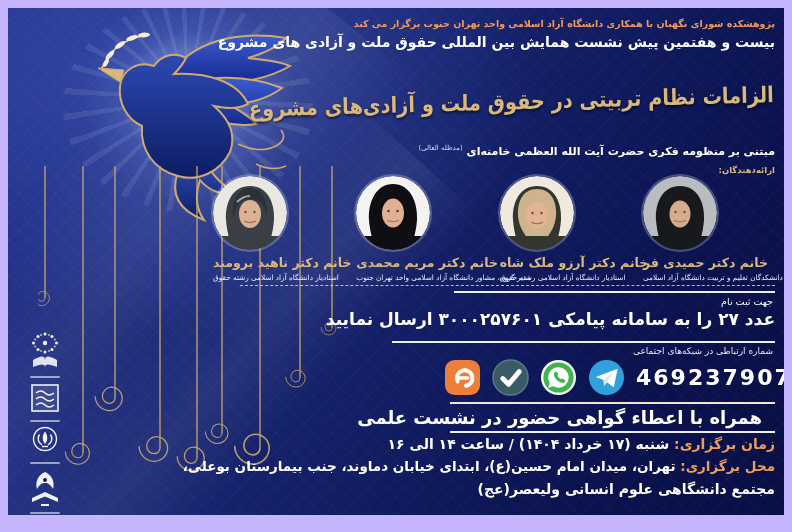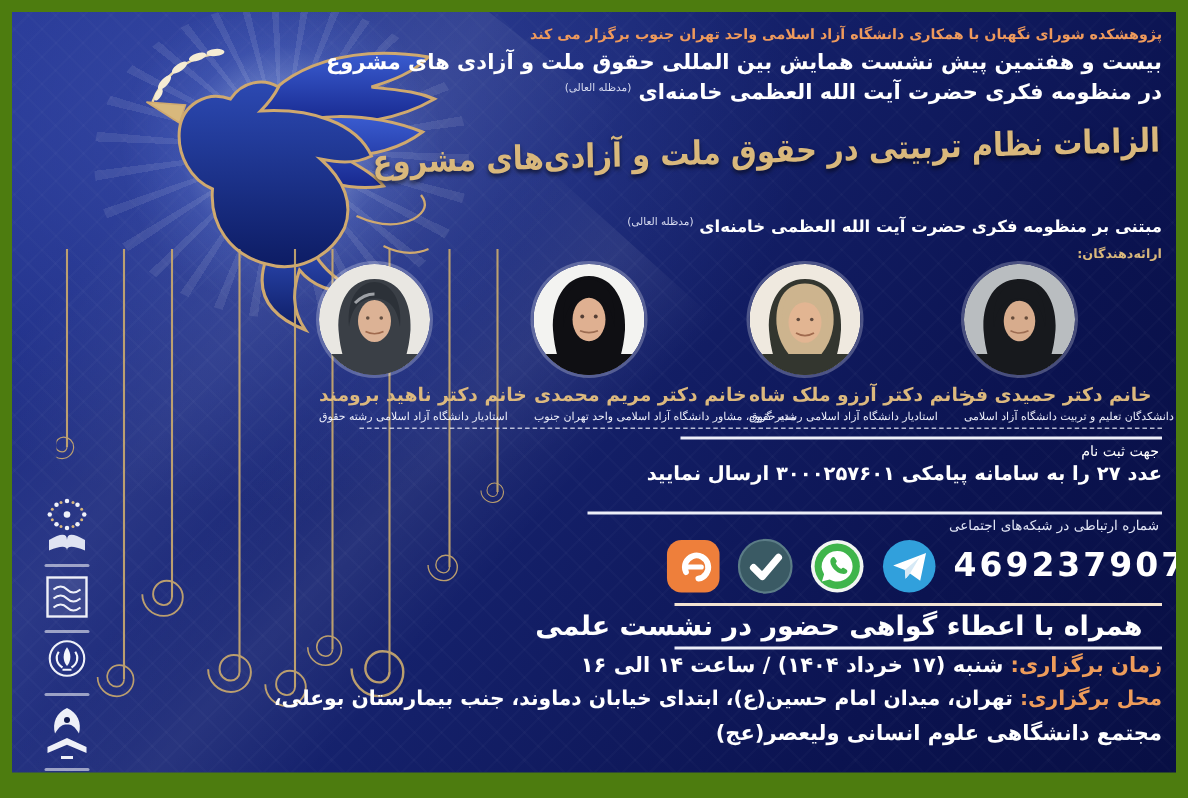--- a/index.html
+++ b/index.html
@@ -1,16 +1,16 @@
 <!DOCTYPE html>
 <html lang="fa"><head>
 <meta charset="utf-8">
 <style>
   html,body{margin:0;padding:0;background:#000;}
-  .stage{position:relative;width:792px;height:532px;background:#4d7c0f;overflow:hidden;
+  .stage{position:relative;width:792px;height:532px;background:#c4b5fd;overflow:hidden;
          font-family:"DejaVu Sans",sans-serif;}
   .poster{position:absolute;top:8px;left:8px;right:8px;bottom:17px;overflow:hidden;
           background:
             radial-gradient(ellipse at 22% 14%, rgba(120,150,255,.28), transparent 42%),
             linear-gradient(118deg,#20308c 0%,#172471 40%,#0b1350 78%,#080f44 100%);
           direction:rtl;}
   .pattern{position:absolute;inset:0;opacity:.55;pointer-events:none;background-image:
       repeating-linear-gradient(45deg, rgba(255,255,255,.035) 0 1.5px, transparent 1.5px 13px),
       repeating-linear-gradient(-45deg, rgba(255,255,255,.035) 0 1.5px, transparent 1.5px 13px);}
   .beam{position:absolute;pointer-events:none;background:linear-gradient(90deg,transparent,rgba(255,255,255,.07),transparent);}
@@ -33,21 +33,21 @@
   .preslabel{top:157px;right:9px;font-size:8.5px;color:#d9b87c;font-weight:bold;}
   .presrow{position:absolute;top:168px;right:9px;left:205px;display:flex;justify-content:space-between;}
   .card{width:132px;display:flex;flex-direction:column;align-items:flex-end;}
   .pic{width:74px;height:74px;border-radius:50%;overflow:hidden;box-shadow:0 0 0 2px rgba(255,255,255,.25);}
   .pname{margin-top:5px;font-size:12.5px;font-weight:bold;color:#dcb97e;white-space:nowrap;}
   .prole{margin-top:3px;font-size:7.3px;color:#eef0fa;white-space:nowrap;}
   .sep{position:absolute;right:9px;}
   .sep-dotted{top:277px;left:232px;border-top:1px dashed rgba(238,240,250,.75);}
   .sep1{top:283px;left:446px;border-top:2px solid #eceef8;}
   .reglabel{top:288px;right:11px;font-size:9.5px;}
-  .sms{top:301px;right:9px;font-size:13px;font-weight:bold;}
+  .sms{top:301px;right:9px;font-size:17px;font-weight:bold;}
   .sep2{top:333px;left:384px;border-top:2px solid #eceef8;}
   .soclabel{top:338px;right:11px;font-size:9px;color:#e2e6f6;}
   .socrow{position:absolute;top:349px;left:436px;right:9px;height:40px;direction:ltr;
           display:flex;align-items:center;gap:11px;}
   .sicon{width:37px;height:37px;flex:0 0 auto;}
   .phone{margin-left:auto;font-size:22px;font-weight:bold;letter-spacing:2px;color:#fff;}
   .sep3{top:394px;left:442px;border-top:2px solid #f4e4d2;}
   .cert{top:399px;right:22px;font-size:18px;font-weight:bold;}
   .sep4{top:423px;left:442px;border-top:2px solid #eceef8;}
   .sched{top:428px;right:9px;font-size:14px;font-weight:bold;}
@@ -116,24 +116,20 @@
           <path transform="translate(222,282) scale(1.15)" d="M0 0 a6 6 0 0 1 -6 6 a8 8 0 0 1 -8 -8 a10 10 0 0 1 10 -10 a12 12 0 0 1 12 12 a14 14 0 0 1 -14 14 a16 16 0 0 1 -16 -16"></path>
       <path d="M262 0 V212"></path> 
           <path transform="translate(262,212) scale(.65)" d="M0 0 a6 6 0 0 1 -6 6 a8 8 0 0 1 -8 -8 a10 10 0 0 1 10 -10 a12 12 0 0 1 12 12 a14 14 0 0 1 -14 14 a16 16 0 0 1 -16 -16"></path>
       <path d="M294 0 V162"></path> 
           <path transform="translate(294,162) scale(.5)" d="M0 0 a6 6 0 0 1 -6 6 a8 8 0 0 1 -8 -8 a10 10 0 0 1 10 -10 a12 12 0 0 1 12 12 a14 14 0 0 1 -14 14 a16 16 0 0 1 -16 -16"></path>
     </g>
   </svg>
 
   <div class="txt organizer">پژوهشکده شورای نگهبان با همکاری دانشگاه آزاد اسلامی واحد تهران جنوب برگزار می کند</div>
   <div class="txt line1">بیست و هفتمین پیش نشست همایش بین المللی حقوق ملت و آزادی های مشروع</div>
-  <div class="txt line2">
-    <span>در منظومه فکری حضرت آیت الله العظمی خامنه‌ای</span>
-    <span class="honor">(مدظله العالی)</span>
-  </div>
   <div class="txt maintitle">الزامات نظام تربیتی در حقوق ملت و آزادی‌های مشروع</div>
   <div class="txt subtitle">
     <span>مبتنی بر منظومه فکری حضرت آیت الله العظمی خامنه‌ای</span>
     <span class="honor">(مدظله العالی)</span>
   </div>
   <div class="txt preslabel">ارائه‌دهندگان:</div>
 
   <div class="presrow">
     <div class="card">
       <div class="pic">

